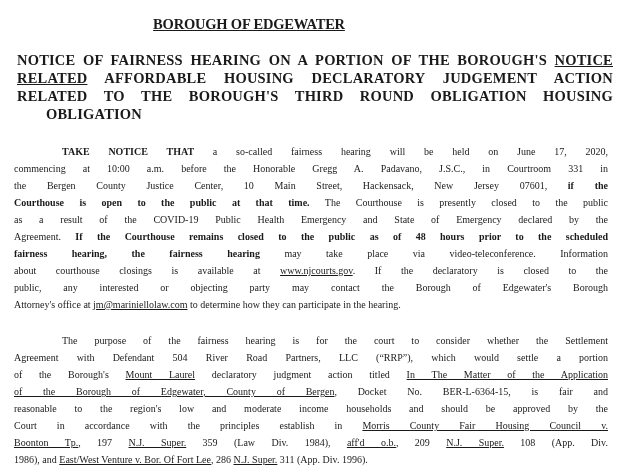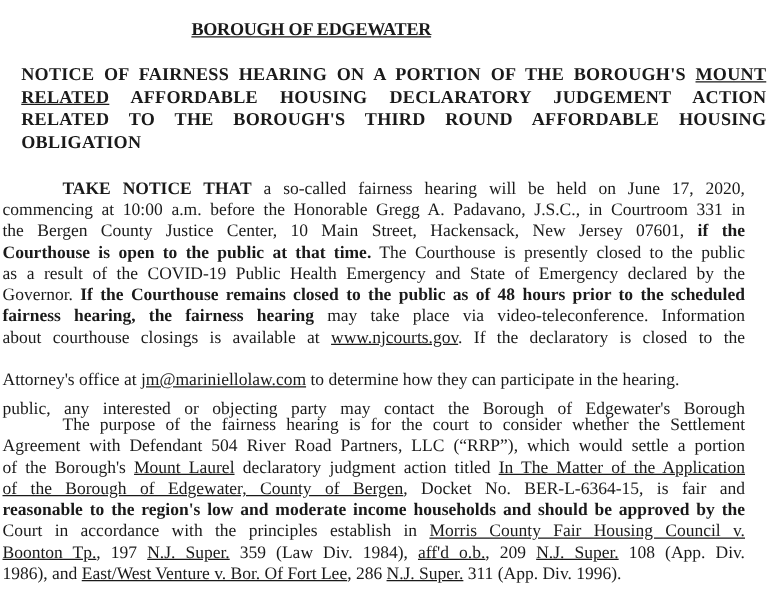--- a/index.html
+++ b/index.html
@@ -1,61 +1,61 @@
 <!DOCTYPE html>
 <html><head>
 <meta charset="utf-8">
 <style>
   html, body { margin: 0; padding: 0; background: #ffffff; }
   body { width: 619px; height: 472px; overflow: hidden; position: relative;
          font-family: "Liberation Serif", "DejaVu Serif", serif; color: #1a1a1a; }
   .title { position: absolute; top: 16px; left: 0; width: 498px; text-align: center;
            font-weight: bold; font-size: 14.5px; text-decoration: underline; letter-spacing: -0.2px; }
-  .line { position: absolute; left: 2px; width: 594px; font-size: 14px; line-height: 16px;
+  .line { position: absolute; left: 14px; width: 594px; font-size: 10px; line-height: 16px;
           text-align: justify; text-align-last: justify; white-space: nowrap; }
   .line.last { text-align-last: left; }
   .hline { position: absolute; left: 17px; width: 495px; height: 16px; font-size: 14.5px;
            font-weight: bold; text-align: justify; text-align-last: justify; white-space: nowrap; letter-spacing: 0.2px; }
   .hline.last { text-align-last: left; }
   .indent { padding-left: 48px; width: 546px; }
   b { font-weight: bold; }
   u { }
   .hline u { text-decoration: underline; }
 </style>
 </head>
 <body>
 
 <div>
 
   <div class="title">BOROUGH OF EDGEWATER</div>
 
   <div>
-    <div class="hline" style="top:52px; width:596px;"><span>NOTICE OF FAIRNESS HEARING ON A PORTION OF THE BOROUGH'S</span> <u>MOUNT</u></div>
+    <div class="hline" style="top:52px; width:596px;"><span>NOTICE OF FAIRNESS HEARING ON A PORTION OF THE BOROUGH'S</span> <u>NOTICE</u></div>
     <div class="hline" style="top:70px; width:596px;"><u>RELATED</u> <span>AFFORDABLE HOUSING DECLARATORY JUDGEMENT ACTION</span></div>
-    <div class="hline" style="top:88px; width:596px;">RELATED TO THE BOROUGH'S THIRD ROUND AFFORDABLE HOUSING</div>
-    <div class="hline last" style="top:106px;">OBLIGATION</div>
+    <div class="hline" style="top:88px; width:596px;">RELATED TO THE BOROUGH'S THIRD ROUND OBLIGATION HOUSING</div>
+    <div class="hline last" style="top:106px;margin-left:29px;">OBLIGATION</div>
   </div>
 
   <div>
     <div class="line indent" style="top:144px;"><b>TAKE NOTICE THAT</b><span> a so-called fairness hearing will be held on June 17, 2020,</span></div>
     <div class="line" style="top:161px;">commencing at 10:00 a.m. before the Honorable Gregg A. Padavano, J.S.C., in Courtroom 331 in</div>
     <div class="line" style="top:178px;"><span>the Bergen County Justice Center, 10 Main Street, Hackensack, New Jersey 07601, </span><b>if the</b></div>
     <div class="line" style="top:195px;"><b>Courthouse is open to the public at that time.</b><span> The Courthouse is presently closed to the public</span></div>
     <div class="line" style="top:212px;">as a result of the COVID-19 Public Health Emergency and State of Emergency declared by the</div>
-    <div class="line" style="top:229px;"><span>Governor. </span><b>If the Courthouse remains closed to the public as of 48 hours prior to the scheduled</b></div>
+    <div class="line" style="top:229px;"><span>Agreement. </span><b>If the Courthouse remains closed to the public as of 48 hours prior to the scheduled</b></div>
     <div class="line" style="top:246px;"><b>fairness hearing, the fairness hearing</b><span> may take place via video-teleconference. Information</span></div>
     <div class="line" style="top:263px;"><span>about courthouse closings is available at </span><u>www.njcourts.gov</u><span>. If the declaratory is closed to the</span></div>
-    <div class="line" style="top:280px;margin-top:40px;">public, any interested or objecting party may contact the Borough of Edgewater's Borough</div>
+    <div class="line" style="top:280px;">public, any interested or objecting party may contact the Borough of Edgewater's Borough</div>
     <div class="line last" style="top:297px;"><span>Attorney's office at </span><u>jm@mariniellolaw.com</u><span> to determine how they can participate in the hearing.</span></div>
   </div>
 
   <div>
     <div class="line indent" style="top:333px;">The purpose of the fairness hearing is for the court to consider whether the Settlement</div>
     <div class="line" style="top:350px;">Agreement with Defendant 504 River Road Partners, LLC (“RRP”), which would settle a portion</div>
     <div class="line" style="top:367px;"><span>of the Borough's </span><u>Mount Laurel</u><span> declaratory judgment action titled </span><u>In The Matter of the Application</u></div>
     <div class="line" style="top:384px;"><u>of the Borough of Edgewater, County of Bergen</u><span>, Docket No. BER-L-6364-15, is fair and</span></div>
-    <div class="line" style="top:401px;font-weight:bold;">reasonable to the region's low and moderate income households and should be approved by the</div>
+    <div class="line" style="top:401px;">reasonable to the region's low and moderate income households and should be approved by the</div>
     <div class="line" style="top:418px;"><span>Court in accordance with the principles establish in </span><u>Morris County Fair Housing Council v.</u></div>
     <div class="line" style="top:435px;"><u>Boonton Tp.</u><span>, 197 </span><u>N.J. Super.</u><span> 359 (Law Div. 1984), </span><u>aff'd o.b.</u><span>, 209 </span><u>N.J. Super.</u><span> 108 (App. Div.</span></div>
     <div class="line last" style="top:452px;"><span>1986), and </span><u>East/West Venture v. Bor. Of Fort Lee</u><span>, 286 </span><u>N.J. Super.</u><span> 311 (App. Div. 1996).</span></div>
   </div>
 
 </div>
 
 </body></html>

